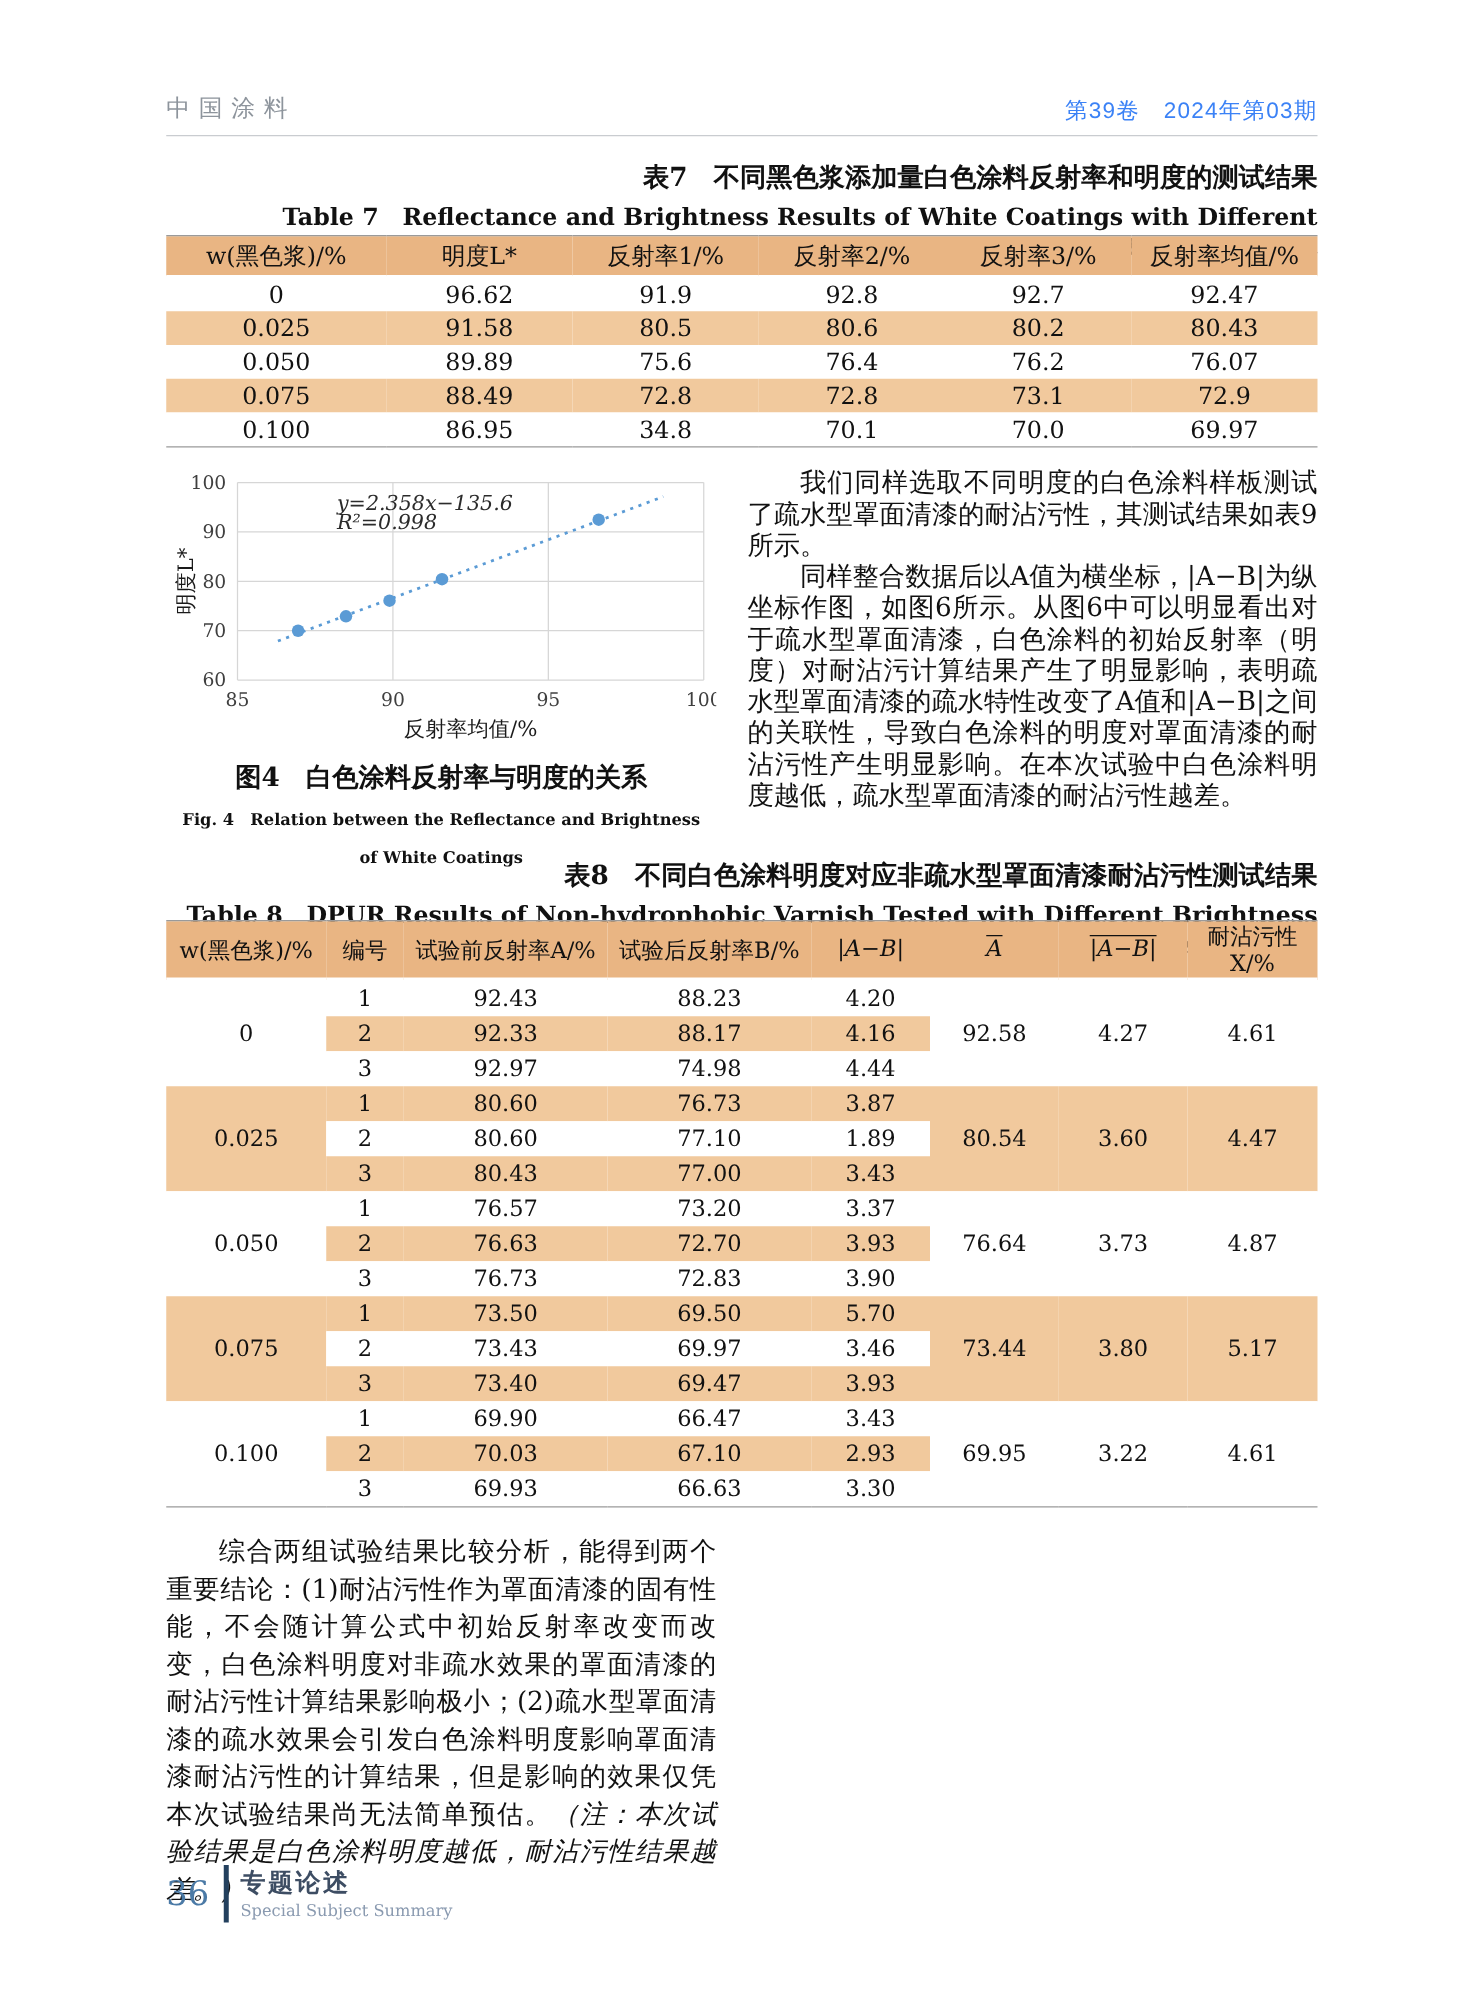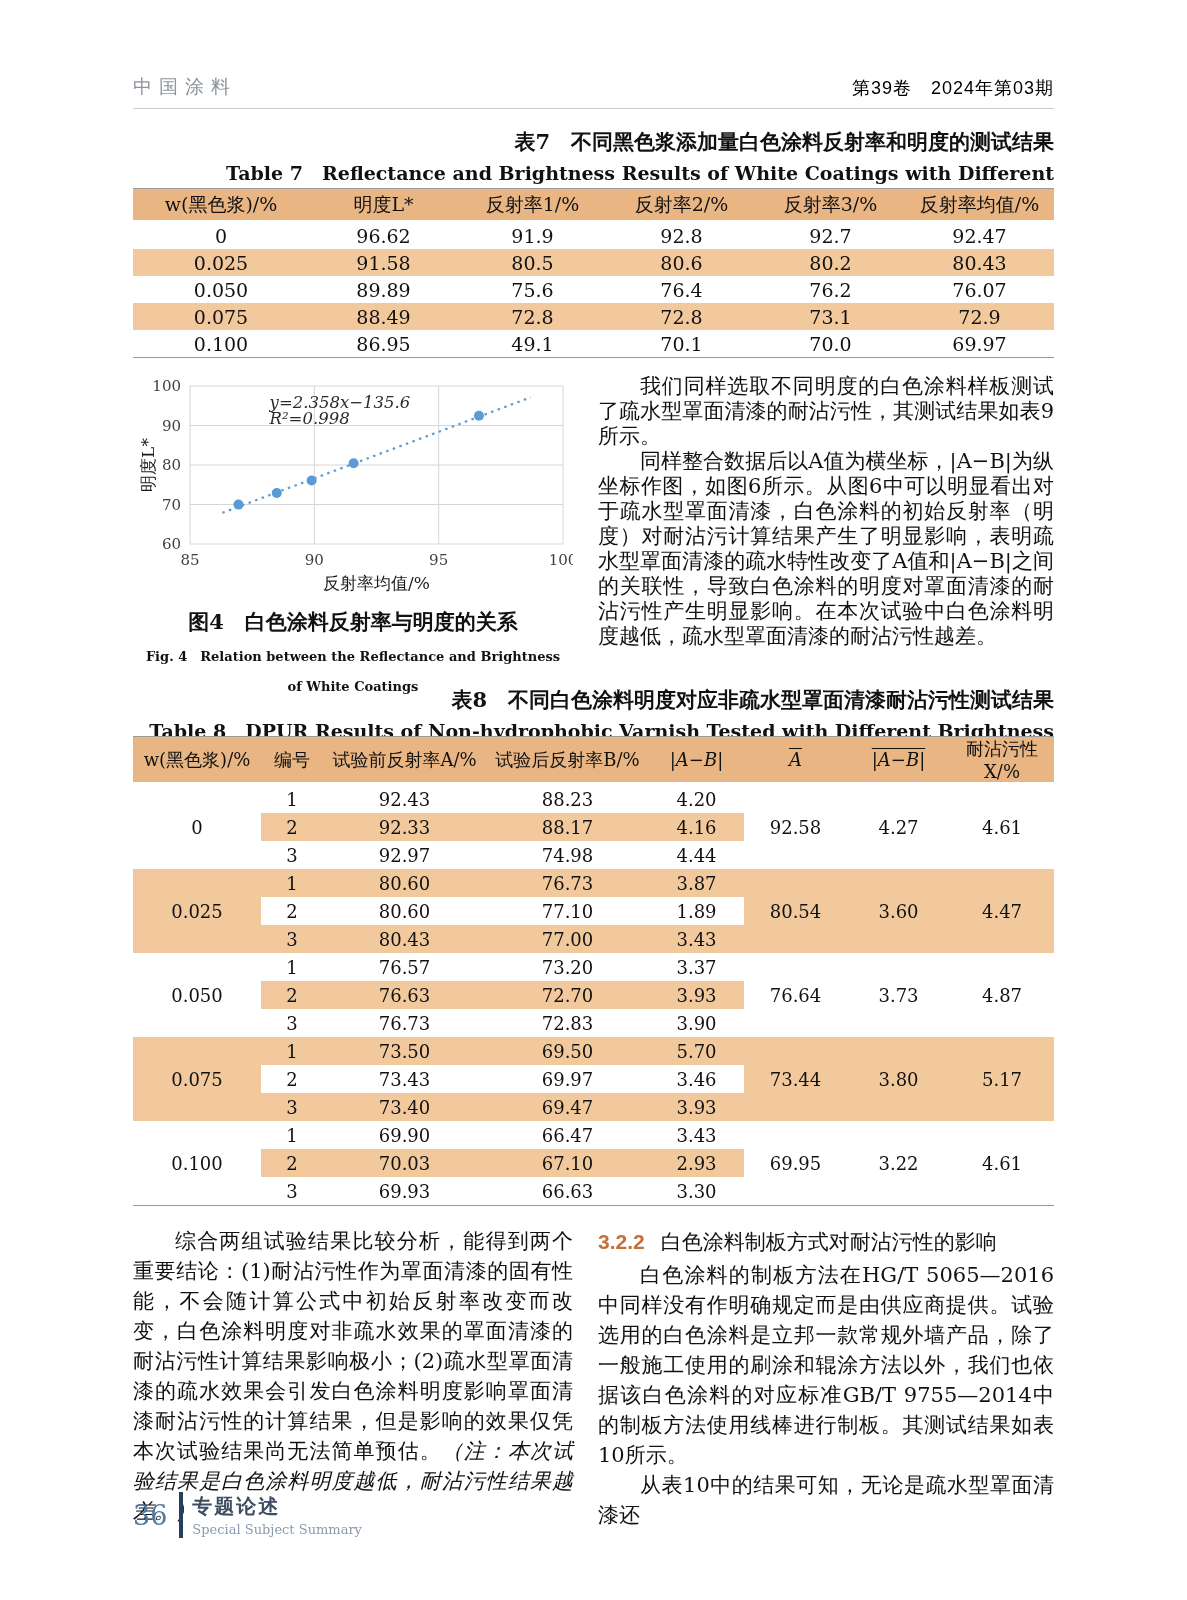--- a/index.html
+++ b/index.html
@@ -5,21 +5,21 @@
   html,body{margin:0;padding:0;}
   body{width:1187px;height:1600px;background:#ffffff;
        font-family:"DejaVu Serif","Liberation Serif",serif;color:#111;}
   .page{position:relative;width:1187px;height:1600px;overflow:hidden;background:#fff;}
 
   
   .jheader{position:absolute;top:74px;left:133px;width:921px;display:flex;
            justify-content:space-between;align-items:flex-end;
            border-bottom:1px solid #c9ccd0;padding-bottom:8px;}
   .jheader .left{font-family:"Liberation Sans",sans-serif;font-size:19px;color:#8d949c;letter-spacing:7px;}
-  .jheader .right{font-family:"Liberation Sans",sans-serif;font-size:18px;color:#000000;letter-spacing:1px;}
+  .jheader .right{font-family:"Liberation Sans",sans-serif;font-size:18px;color:#3b82f6;letter-spacing:1px;}
 
   
   .tt{position:absolute;left:133px;width:921px;text-align:right;}
   .tt-cn{font-size:21px;font-weight:bold;}
   .tt-en{font-size:19px;font-weight:bold;margin-top:5px;}
 
   
   table{border-collapse:collapse;width:921px;table-layout:fixed;}
   #t7,#t8{position:absolute;left:133px;}
   #t7{top:188px;}
@@ -135,21 +135,21 @@
           <td>0.075</td>
           <td>88.49</td>
           <td>72.8</td>
           <td>72.8</td>
           <td>73.1</td>
           <td>72.9</td>
         </tr>
         <tr>
           <td>0.100</td>
           <td>86.95</td>
-          <td>49.1</td>
+          <td>34.8</td>
           <td>70.1</td>
           <td>70.0</td>
           <td>69.97</td>
         </tr>
       </tbody>
   </table>
 
   <div class="chart-wrap">
     <svg id="fig4" width="440" height="222">
         <line x1="57" y1="172" x2="430" y2="172" stroke="#d6d6d6" stroke-width="1"></line>
@@ -329,25 +329,20 @@
           <td>66.63</td>
           <td>3.30</td>
         </tr>
       </tbody>
   </table>
 
   <div class="col-left bottom" style="top:1226px;">
     <p class="para"><span>综合两组试验结果比较分析，能得到两个重要结论：(1)耐沾污性作为罩面清漆的固有性能，不会随计算公式中初始反射率改变而改变，白色涂料明度对非疏水效果的罩面清漆的耐沾污性计算结果影响极小；(2)疏水型罩面清漆的疏水效果会引发白色涂料明度影响罩面清漆耐沾污性的计算结果，但是影响的效果仅凭本次试验结果尚无法简单预估。</span><span class="note">（注：本次试验结果是白色涂料明度越低，耐沾污性结果越差。）</span></p>
   </div>
 
-  <div class="col-right bottom" style="top:1226px;">
-    <p class="sec-head"><span class="sec-num">3.2.2</span><span>白色涂料制板方式对耐沾污性的影响</span></p>
-    <p class="para">白色涂料的制板方法在HG/T 5065—2016中同样没有作明确规定而是由供应商提供。试验选用的白色涂料是立邦一款常规外墙产品，除了一般施工使用的刷涂和辊涂方法以外，我们也依据该白色涂料的对应标准GB/T 9755—2014中的制板方法使用线棒进行制板。其测试结果如表10所示。</p>
-    <p class="para">从表10中的结果可知，无论是疏水型罩面清漆还</p>
-  </div>
 
   <div class="jfooter">
     <span class="page-num">36</span>
     <span class="fbar"></span>
     <span class="fsec">
       <span class="fsec-cn">专题论述</span>
       <span class="fsec-en">Special Subject Summary</span>
     </span>
   </div>
 

